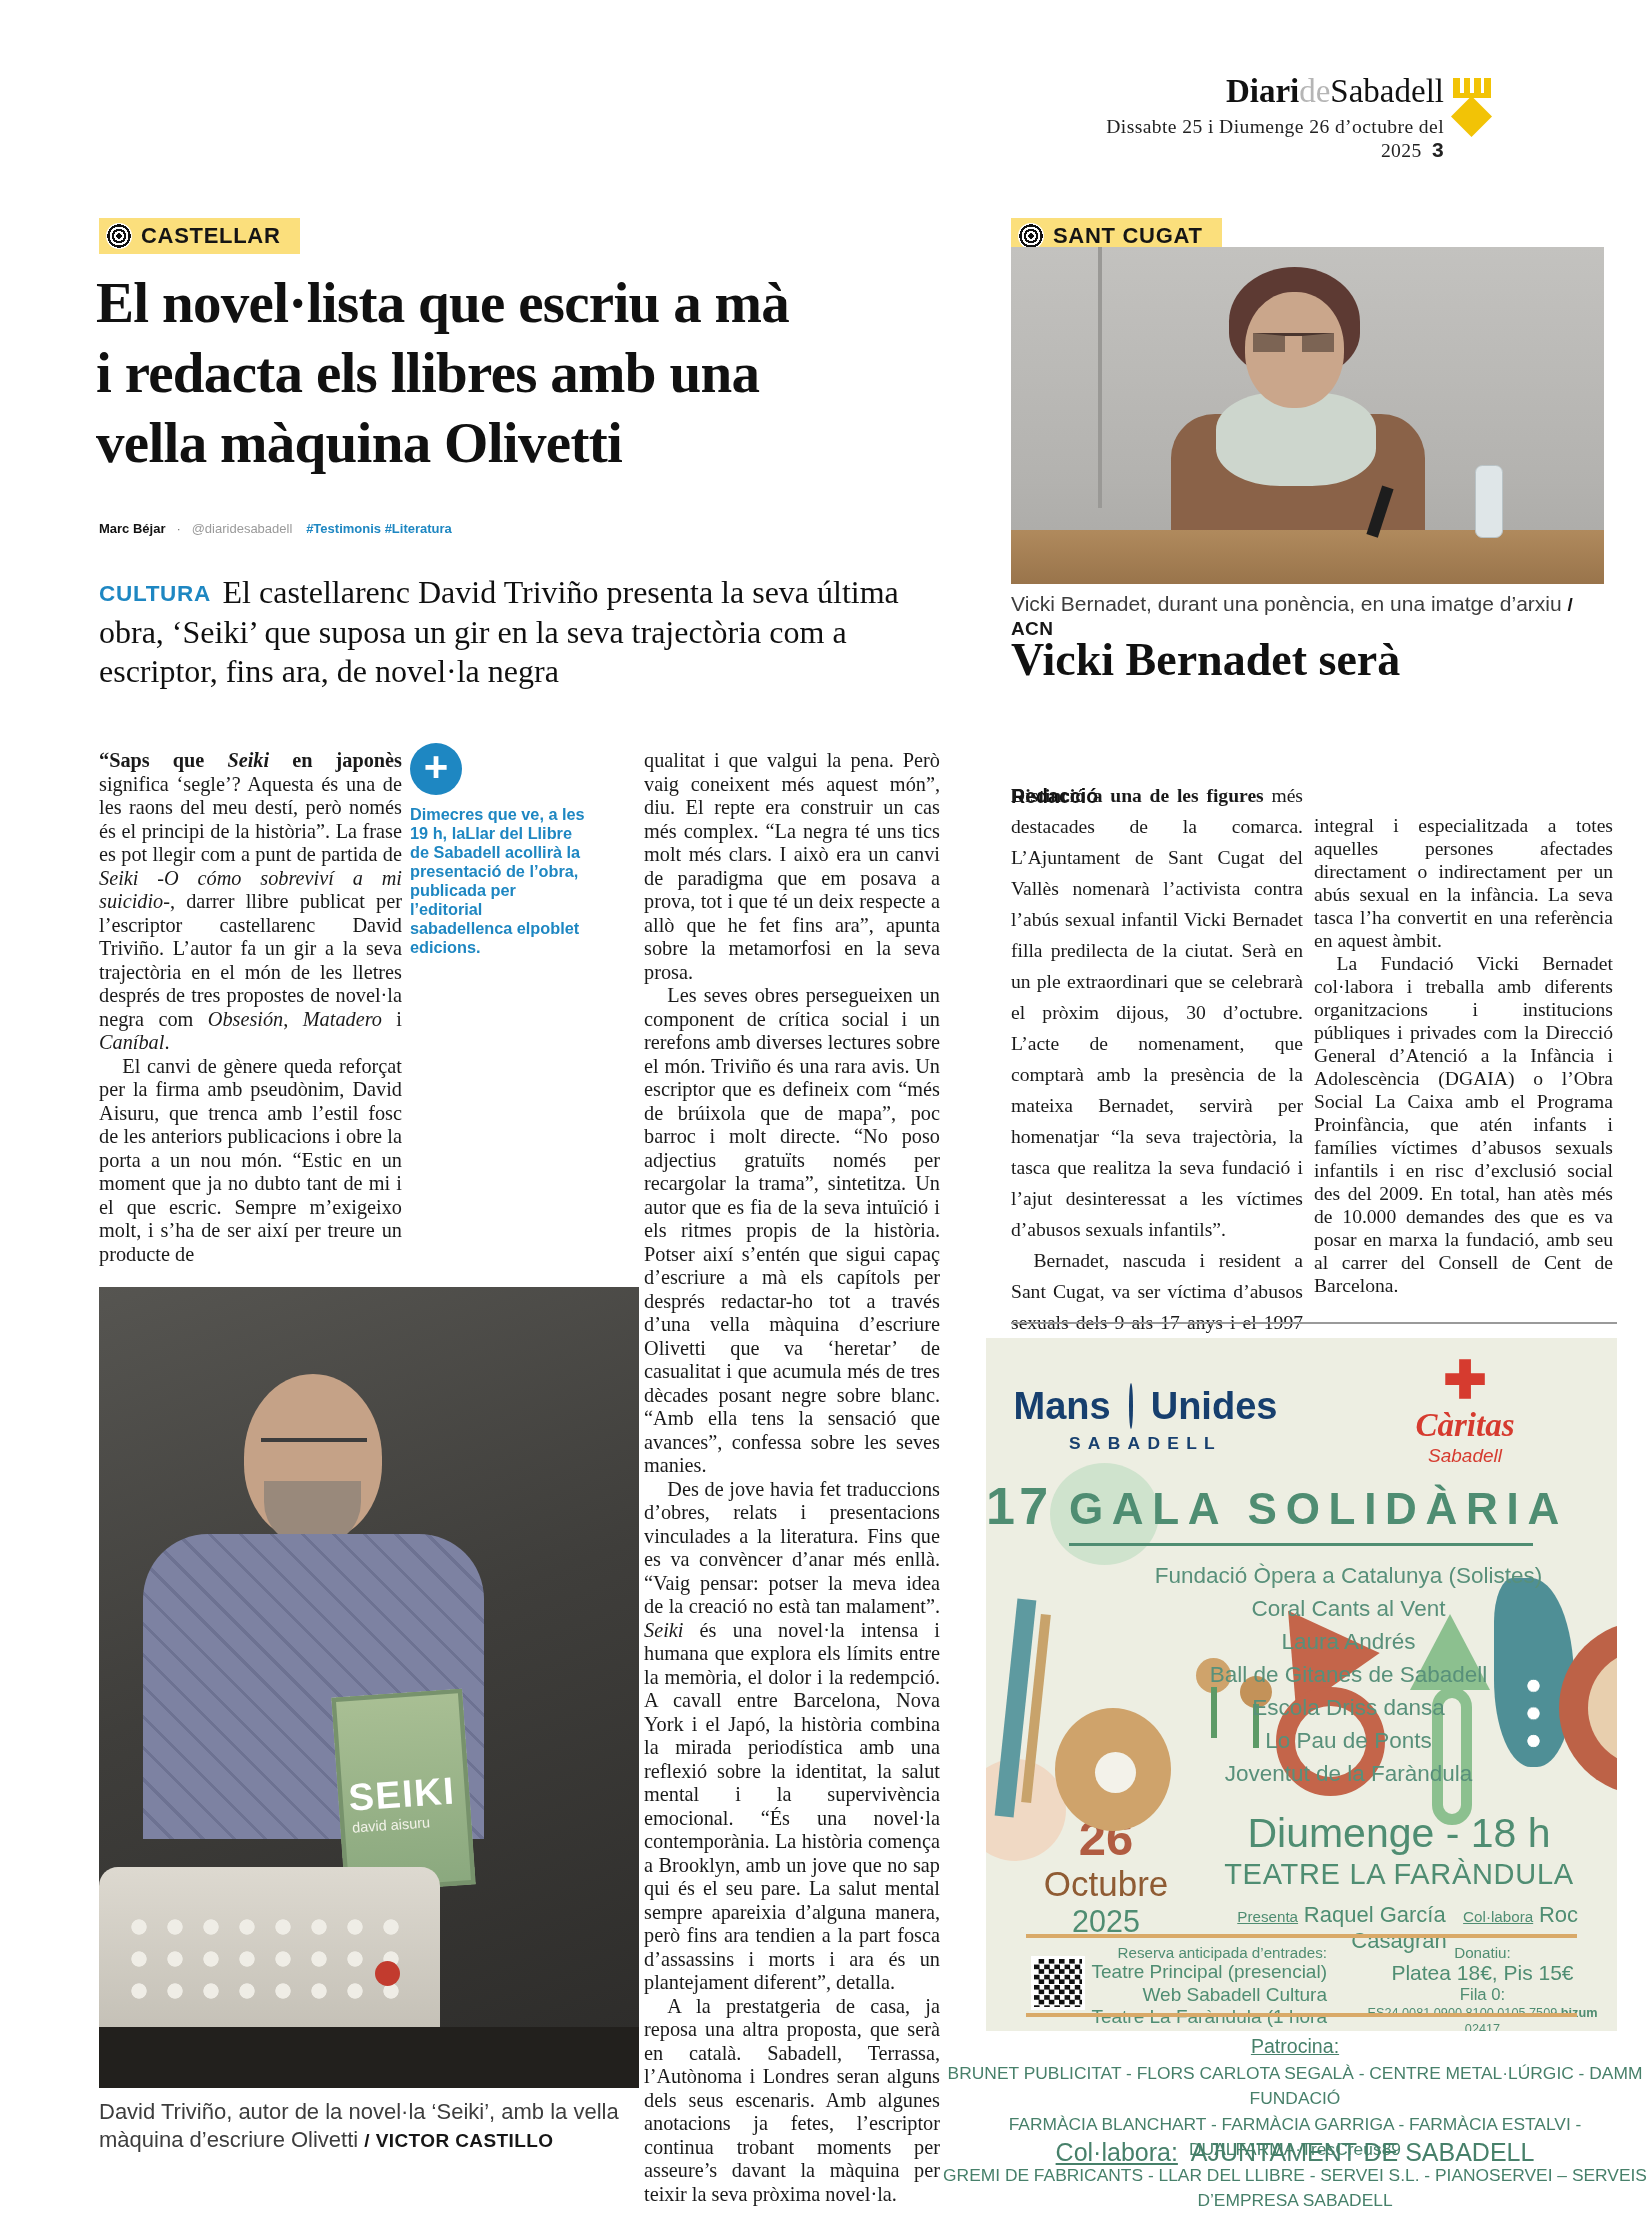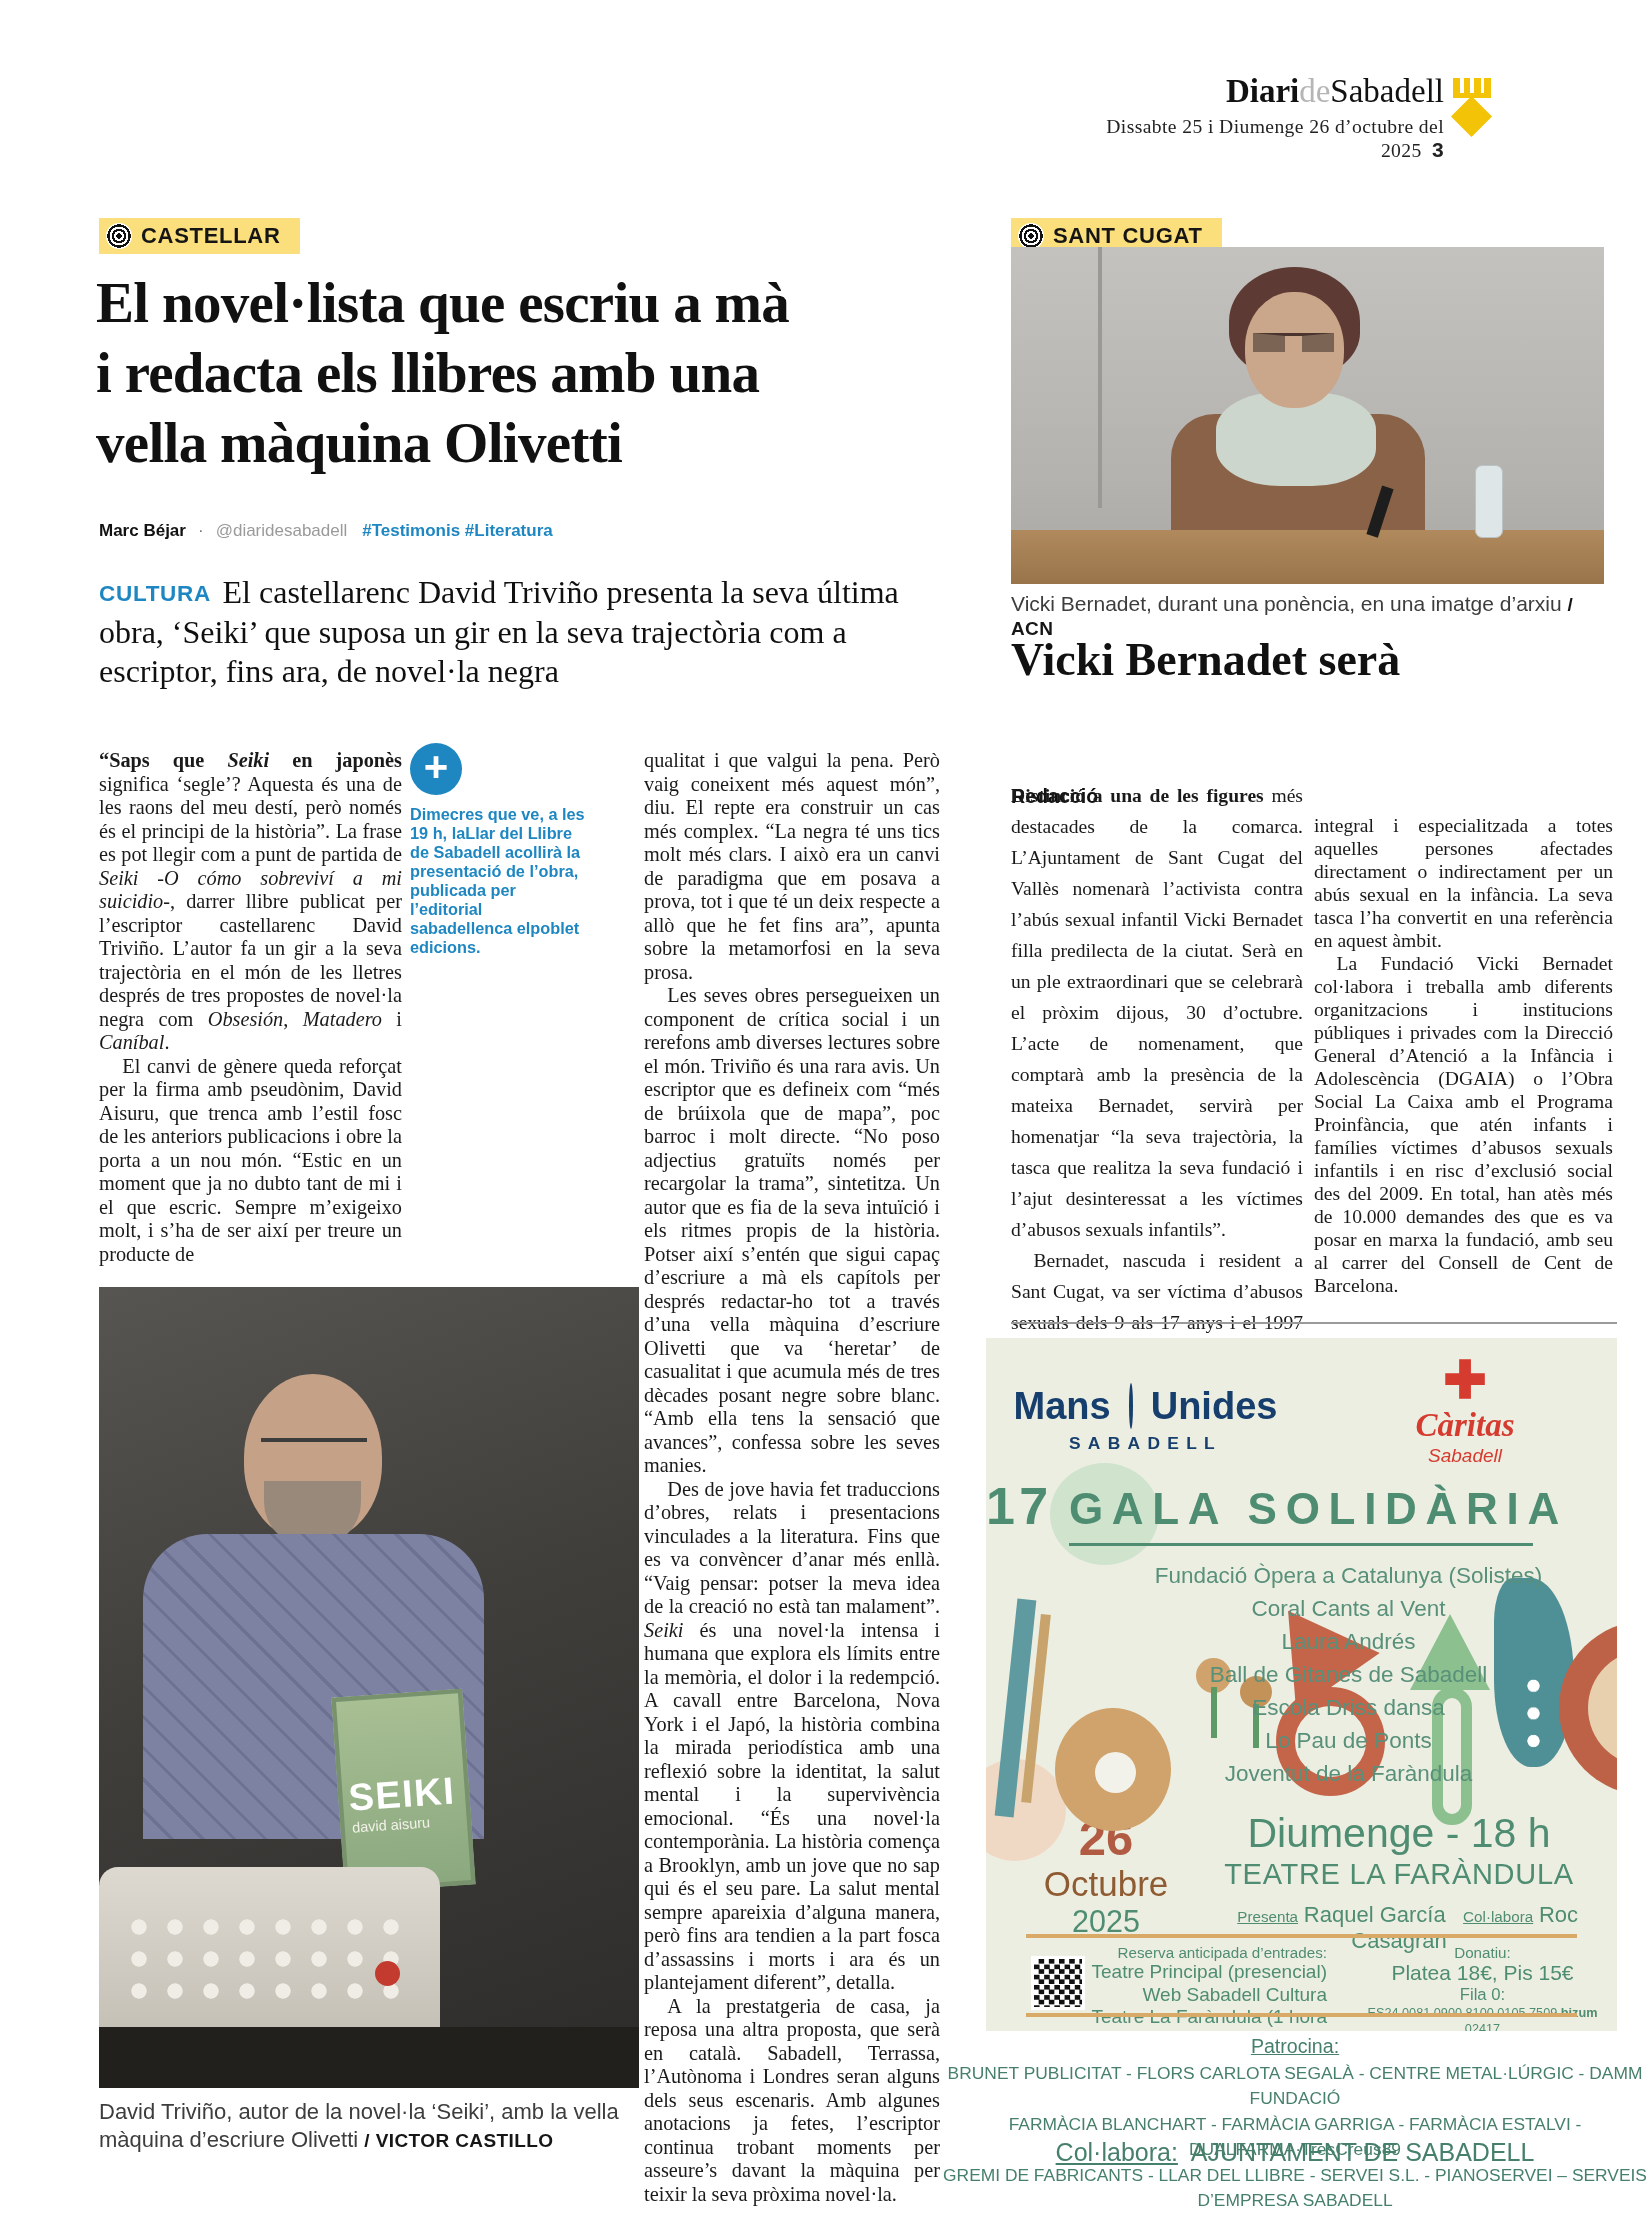--- a/index.html
+++ b/index.html
@@ -23,21 +23,21 @@
   
   .section-tag{display:flex;align-items:center;gap:8.7px;background:#fbdf7c;padding:5.1px 19px 5.1px 7.3px;
      font-family:"Liberation Sans",sans-serif;font-weight:bold;font-size:22px;letter-spacing:0.7px;color:#151515;width:max-content;}
   .bullseye{width:26px;height:26px;border-radius:50%;
      background:radial-gradient(circle,#111 0 2.9px,#fff 2.9px 5.1px,#111 5.1px 7.3px,#fff 7.3px 9.4px,#111 9.4px 11.6px,#fff 11.6px 13px);}
   #tag-left{top:218px;left:99px;}
   #tag-right{top:218px;left:1011px;}
 
   
   #headline-left{top:268px;left:96px;width:856px;font-weight:bold;font-size:57px;line-height:70px;letter-spacing:-0.7px;color:#111;}
-  #byline{top:521px;left:99px;width:798px;font-family:"Liberation Sans",sans-serif;font-size:17px;color:#9a9a9a;}
+  #byline{top:521px;left:99px;width:798px;font-family:"Liberation Sans",sans-serif;font-size:13px;color:#9a9a9a;}
   #byline .author{font-weight:bold;color:#111;}
   #byline .sep{margin:0 7.3px;color:#777;}
   #byline .tags{font-weight:bold;color:#1e87c2;margin-left:10.2px;}
   #standfirst{top:573px;left:99px;width:849px;font-size:32px;line-height:39px;color:#101010;}
   #standfirst .kicker{font-family:"Liberation Sans",sans-serif;font-weight:bold;font-size:22.5px;color:#1e87c2;letter-spacing:0.7px;margin-right:11.6px;vertical-align:2.2px;}
 
   .body-col{text-align:justify;}
   .body-col .body-p{margin:0;}
   .body-col .body-p + .body-p{text-indent:1.15em;}
   .run-b{font-weight:bold;}

